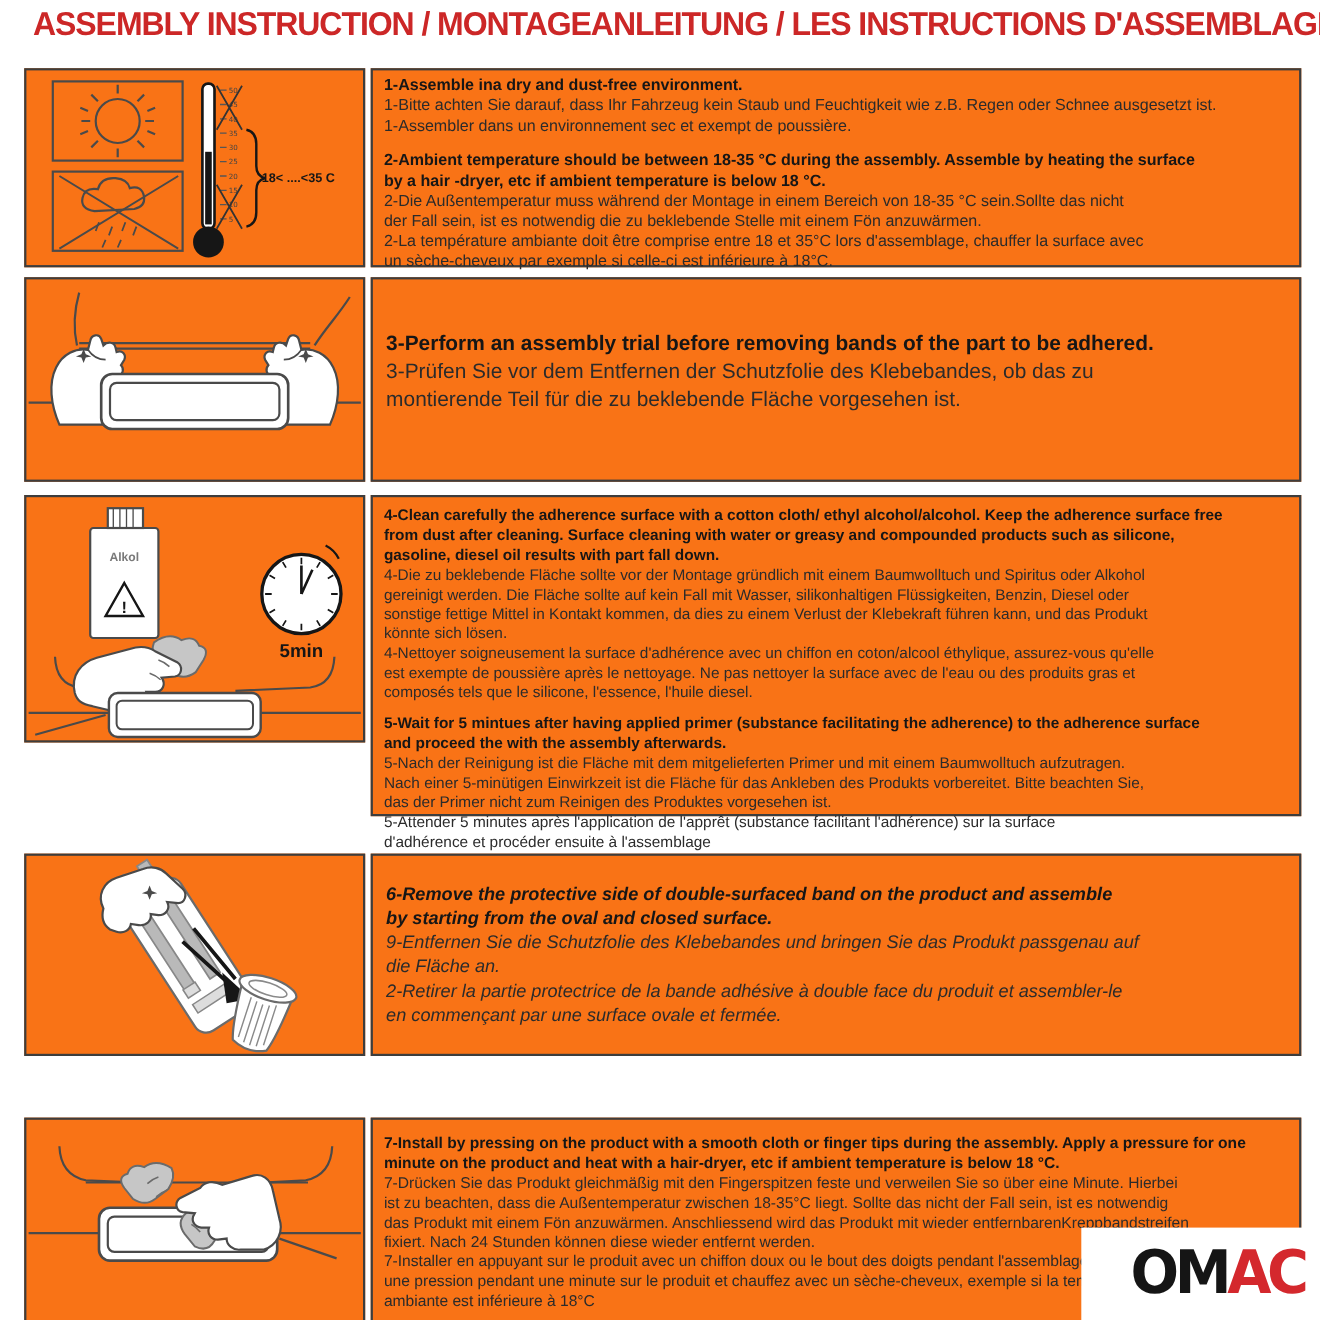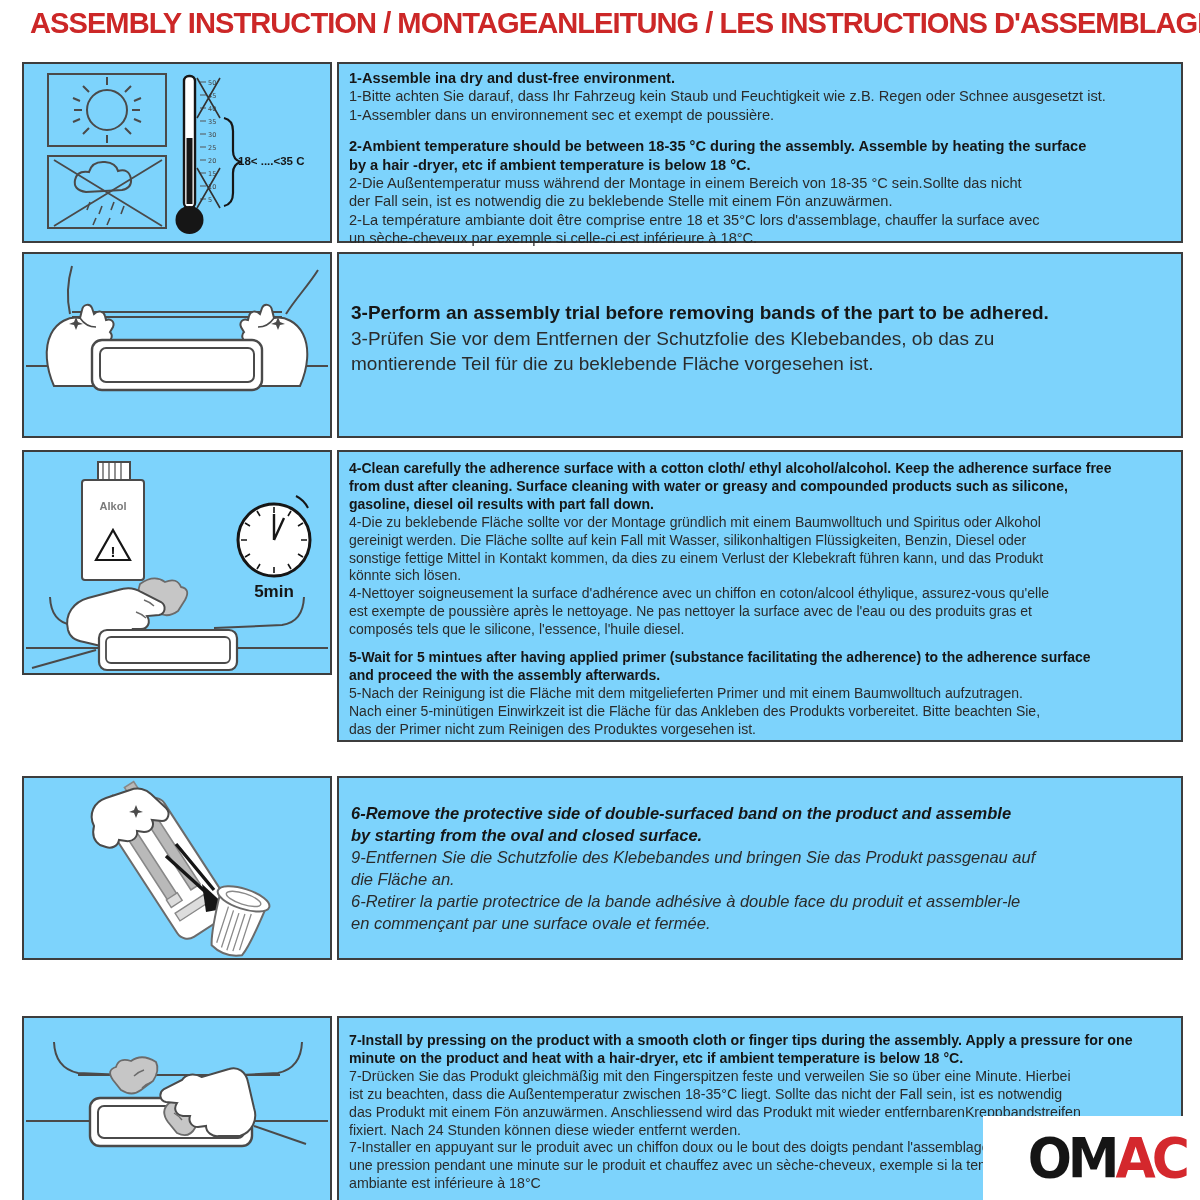--- a/index.html
+++ b/index.html
@@ -2,21 +2,21 @@
 <html><head>
 <meta charset="utf-8">
 <style>
   html,body{margin:0;padding:0;background:#ffffff;}
   body{width:1200px;height:1200px;position:relative;font-family:"Liberation Sans",sans-serif;color:#222;}
   .page{position:absolute;inset:0;background:#fff;}
 
   .title{position:absolute;left:30px;top:6px;width:1150px;font-size:30px;font-weight:bold;
          color:#cc2727;letter-spacing:-1px;transform:scaleX(0.97);transform-origin:left top;white-space:nowrap;}
 
-  .box{position:absolute;border:2px solid #3d3d3d;background:#7dd3fc;box-sizing:border-box;}
+  .box{position:absolute;border:2px solid #3d3d3d;background:#f97316;box-sizing:border-box;}
   .illus{left:22px;width:310px;}
   .txt{left:337px;width:846px;}
 
   .r1{top:62px;height:181px;}
   .r2{top:252px;height:186px;}
   .r3{top:450px;height:292px;}
   .r3i{top:450px;height:225px;}
   .r4{top:776px;height:184px;font-style:italic;}
   .r5{top:972px;height:186px;margin-top:44px;}
 
@@ -178,20 +178,22 @@
 sonstige fettige Mittel in Kontakt kommen, da dies zu einem Verlust der Klebekraft führen kann, und das Produkt
 könnte sich lösen.</p>
     <p class="r">4-Nettoyer soigneusement la surface d'adhérence avec un chiffon en coton/alcool éthylique, assurez-vous qu'elle
 est exempte de poussière après le nettoyage. Ne pas nettoyer la surface avec de l'eau ou des produits gras et
 composés tels que le silicone, l'essence, l'huile diesel.</p>
     <p class="b gap">5-Wait for 5 mintues after having applied primer (substance facilitating the adherence) to the adherence surface
 and proceed the with the assembly afterwards.</p>
     <p class="r">5-Nach der Reinigung ist die Fläche mit dem mitgelieferten Primer und mit einem Baumwolltuch aufzutragen.
 Nach einer 5-minütigen Einwirkzeit ist die Fläche für das Ankleben des Produkts vorbereitet. Bitte beachten Sie,
 das der Primer nicht zum Reinigen des Produktes vorgesehen ist.</p>
+    <p class="r">5-Attender 5 minutes après l'application de l'apprêt (substance facilitant l'adhérence) sur la surface
+d'adhérence et procéder ensuite à l'assemblage</p>
   </div>
 
   <div class="box illus r4">
     <svg viewBox="0 0 306 180">
       <g transform="translate(148,92) rotate(-33)">
         <rect x="-30" y="-72" width="60" height="140" rx="12" fill="#fff" stroke="#6b6b6b" stroke-width="2"></rect>
         <rect x="-20" y="-95" width="11" height="122" fill="#b9b9b9" stroke="#888" stroke-width="1.6"></rect>
         <rect x="5" y="-95" width="11" height="122" fill="#b9b9b9" stroke="#888" stroke-width="1.6"></rect>
         <rect x="-21" y="22" width="13" height="9" fill="#ddd" stroke="#888" stroke-width="1.4"></rect>
         <rect x="-21" y="38" width="34" height="9" fill="#ddd" stroke="#888" stroke-width="1.4"></rect>
@@ -210,21 +212,21 @@
         <ellipse cx="0" cy="-18" rx="27" ry="10" fill="#fff" stroke="#6b6b6b" stroke-width="2"></ellipse>
         <ellipse cx="0" cy="-18" rx="18" ry="5.5" fill="none" stroke="#8a8a8a" stroke-width="1.4"></ellipse>
       </g>
     </svg>
   </div>
   <div class="box txt t4 r4">
     <p class="b">6-Remove the protective side of double-surfaced band on the product and assemble
 by starting from the oval and closed surface.</p>
     <p class="r">9-Entfernen Sie die Schutzfolie des Klebebandes und bringen Sie das Produkt passgenau auf
 die Fläche an.</p>
-    <p class="r">6-Retirer la partie protectrice de la bande adhésive à double face du produit et assembler-le
+    <p class="r">2-Retirer la partie protectrice de la bande adhésive à double face du produit et assembler-le
 en commençant par une surface ovale et fermée.</p>
   </div>
 
   <div class="box illus r5">
     <svg viewBox="0 0 306 182">
       <g fill="none" stroke="#4a4a4a" stroke-width="2">
         <path d="M30,24 q1,26 24,31 L125,58"></path>
         <path d="M278,24 q-1,26 -24,31 L198,58"></path>
         <line x1="54" y1="57" x2="256" y2="57"></line>
         <line x1="2" y1="103" x2="304" y2="103"></line>

